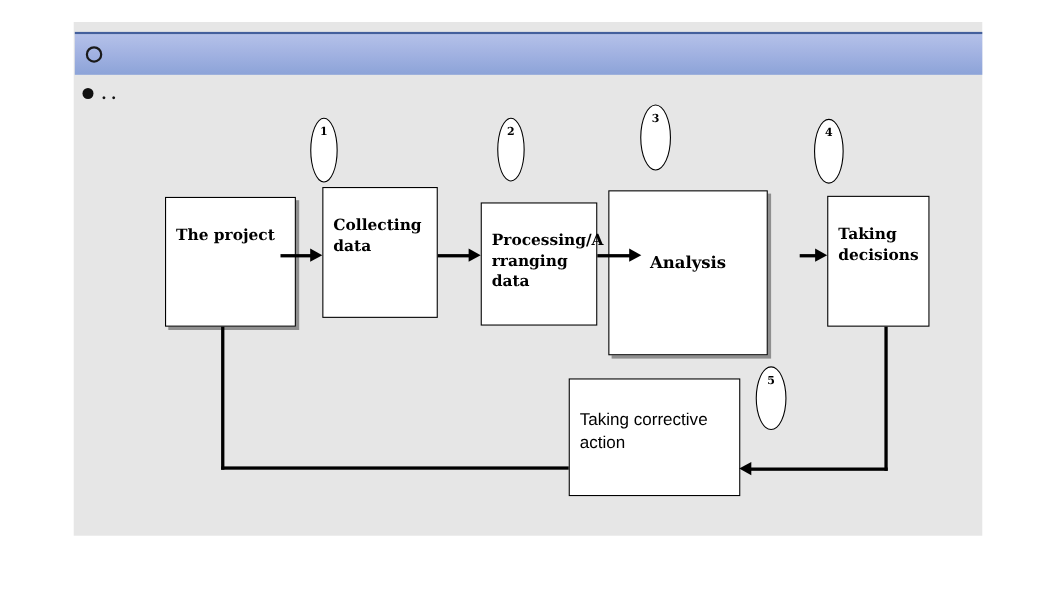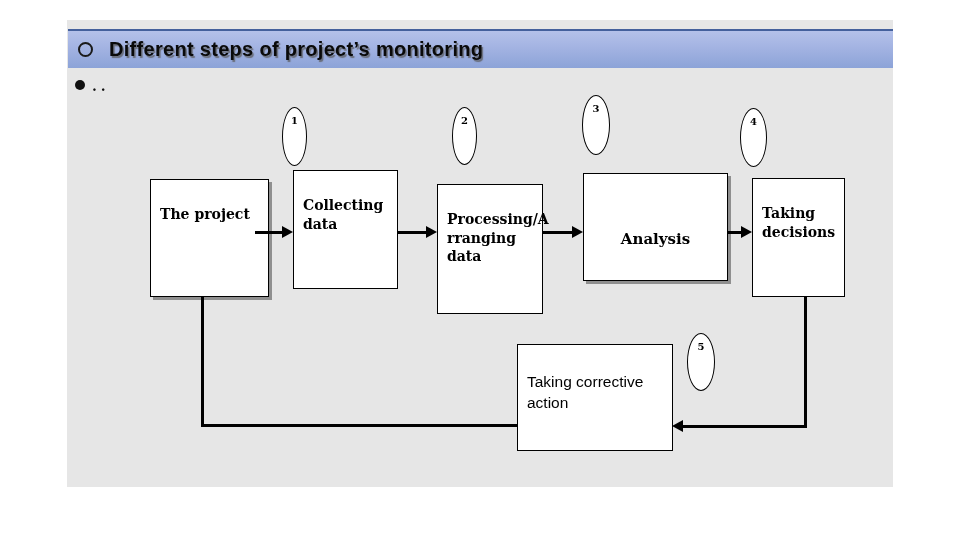--- a/index.html
+++ b/index.html
@@ -72,21 +72,20 @@
     border-right:11px solid #000;
   }
 </style>
 </head>
 <body>
 
 <div class="slide"></div>
 
 <div class="title-bar">
   <span class="o-bullet"></span>
-  <span class="title-text">Different steps of project’s monitoring</span>
 </div>
 
 <div class="bullet-dot"></div>
 <div class="bullet-dots">..</div>
 
 <div class="oval" style="left:282px;top:107px;width:25px;height:59px;">
   <span>1</span>
 </div>
 <div class="oval" style="left:452px;top:107px;width:25px;height:58px;">
   <span>2</span>
@@ -101,26 +100,26 @@
   <span>5</span>
 </div>
 
 <div class="fbox shadowed" style="left:150px;top:179px;width:119px;height:118px;">
   <span>The project</span>
 </div>
 <div class="fbox" style="left:293px;top:170px;width:105px;height:119px;">
   <span>Collecting
 data</span>
 </div>
-<div class="fbox" style="left:437px;top:184px;width:106px;height:130px;">
+<div class="fbox" style="left:437px;top:184px;width:106px;height:112px;">
   <span>Processing/A
 rranging
 data</span>
 </div>
-<div class="fbox analysis shadowed" style="left:583px;top:173px;width:145px;height:108px;">
+<div class="fbox analysis shadowed" style="left:553px;top:173px;width:145px;height:150px;">
   <span>Analysis</span>
 </div>
 <div class="fbox" style="left:752px;top:178px;width:93px;height:119px;">
   <span>Taking
 decisions</span>
 </div>
 <div class="fbox sans" style="left:517px;top:344px;width:156px;height:107px;">
   <span>Taking corrective
 action</span>
 </div>

